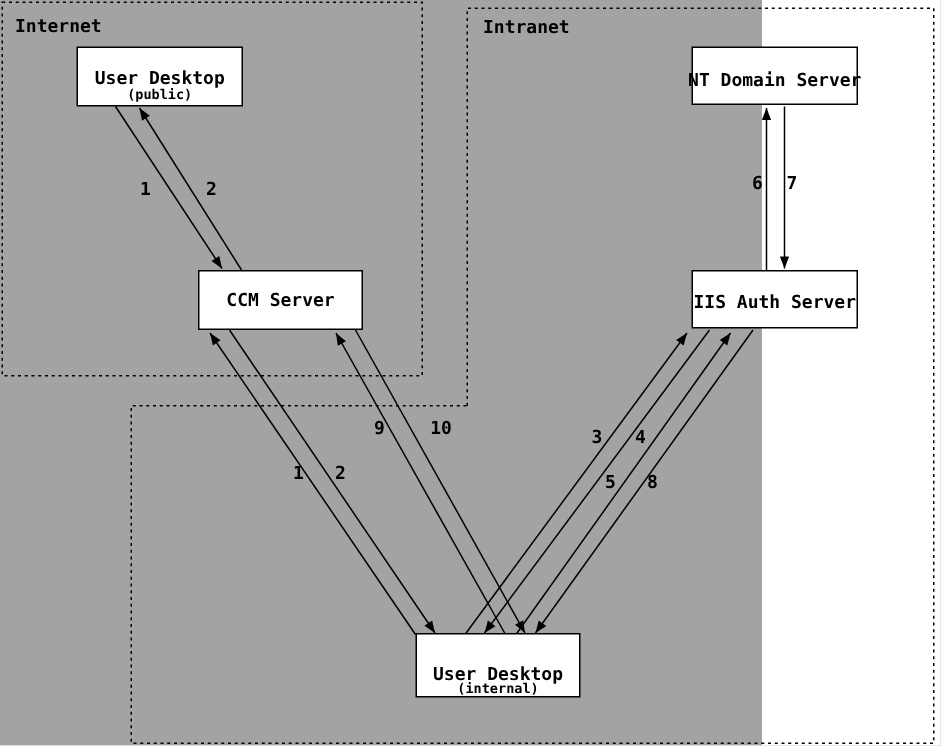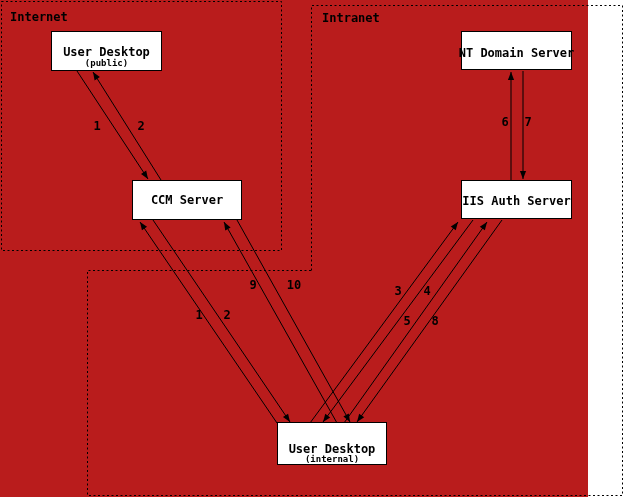--- a/index.html
+++ b/index.html
@@ -5,23 +5,23 @@
   html, body {
     margin: 0;
     padding: 0;
     background: #ffffff;
     width: 627px;
     height: 497px;
     overflow: hidden;
   }
   .screen {
     position: relative;
-    width: 588px;
+    width: 508px;
     height: 497px;
-    background: #b91c1c;
+    background: #a3a3a3;
   }
   svg { display: block; }
   .zone-outline {
     fill: none;
     stroke: #000000;
     stroke-width: 1;
     stroke-dasharray: 2 2.5;
   }
   .node-rect {
     fill: #ffffff;

